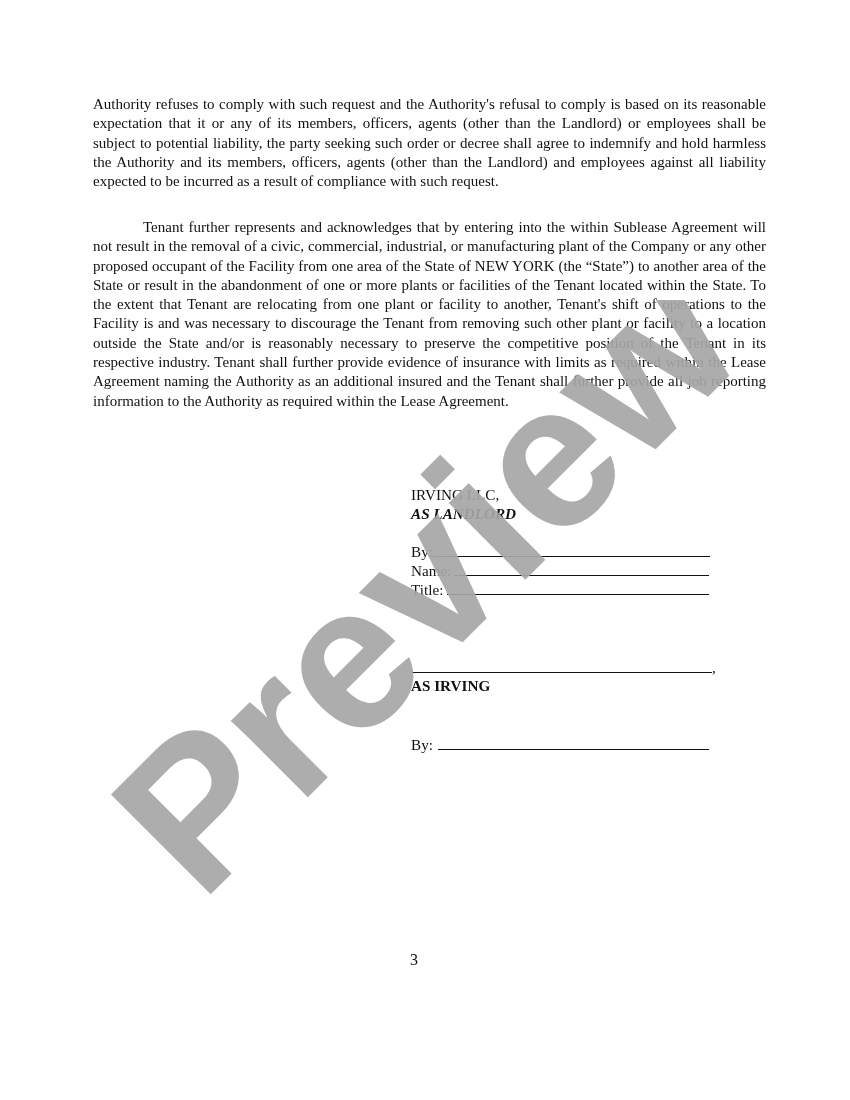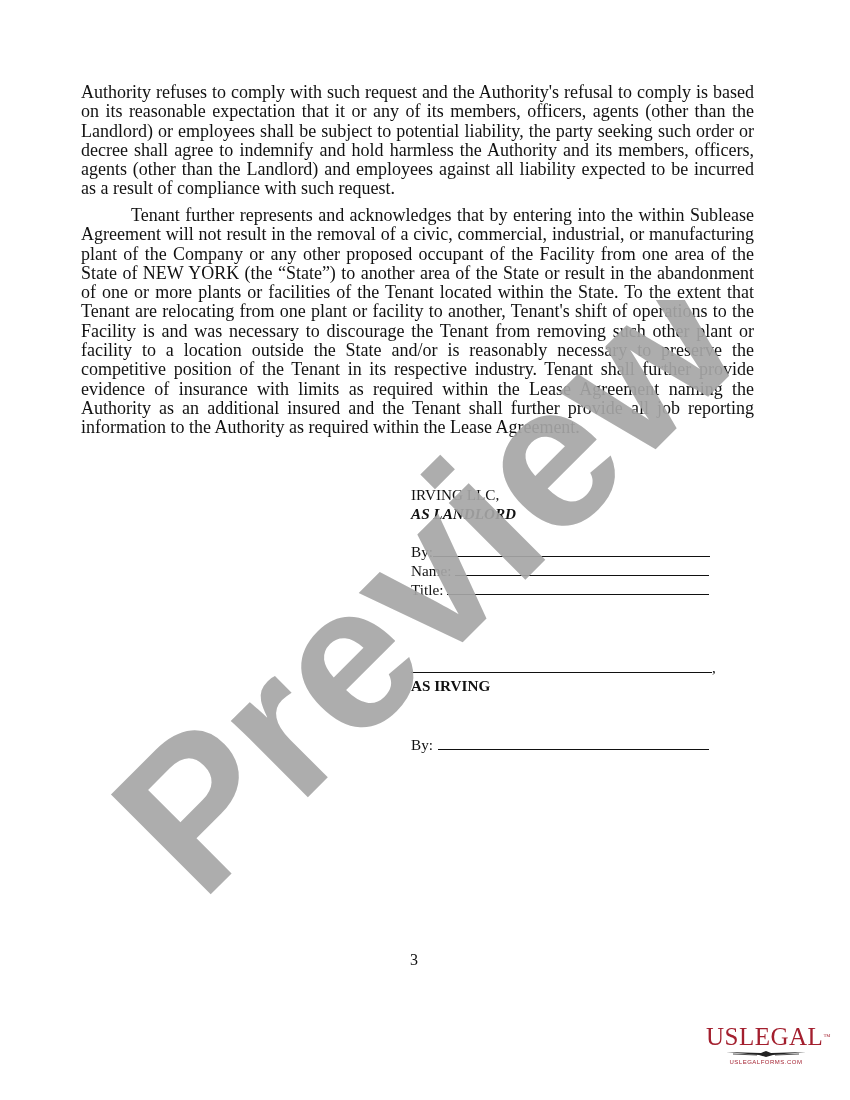--- a/index.html
+++ b/index.html
@@ -1,20 +1,20 @@
 <!DOCTYPE html>
 <html><head>
 <meta charset="utf-8">
 <style>
   html, body { margin:0; padding:0; background:#ffffff; }
   body { width:850px; height:1100px; position:relative; overflow:hidden;
          font-family:"Liberation Serif", serif; color:#111; }
   .page { position:absolute; left:0; top:0; width:850px; height:1100px; background:#fff; }
-  .para { position:absolute; left:78px; width:673px; font-size:18px; line-height:19.3px;
-          text-align:justify; margin:3px;font-family:Liberation Serif, serif; }
+  .para { position:absolute; left:78px; width:673px; font-size:15px; line-height:19.3px;
+          text-align:justify; margin:15px;font-family:Liberation Serif, serif; }
   .indent { text-indent:50px; }
   .p1 { top:80px; }
   .p2 { top:203px; }
   .p3 { top:427px; }
   .sig { position:absolute; left:411px; font-size:15.2px; line-height:19px; white-space:nowrap; }
   .bold { font-weight:bold; }
   .line { display:inline-block; border-bottom:1px solid #111; height:14px; vertical-align:baseline; }
   .pagenum { position:absolute; top:951px; left:0; width:828px; text-align:center; font-size:16px; }
   .watermark { position:absolute; left:95px; top:300px; width:700px; height:600px; pointer-events:none; }
   .logo { position:absolute; left:706px; top:1024px; width:120px; height:46px; text-align:center; }
@@ -55,25 +55,14 @@
   <div class="sig" style="top:735px;">
     <span>By:</span><span style="display:inline-block;width:5px;"></span><span class="line" style="width:271px;"></span>
   </div>
 
   <div class="pagenum">3</div>
 
   <svg class="watermark" viewBox="0 0 700 600" xmlns="http://www.w3.org/2000/svg">
     <text x="380" y="330" text-anchor="middle" font-family="Liberation Sans, sans-serif" font-weight="bold" font-size="205" fill="#a6a6a6" fill-opacity="0.92" transform="rotate(-45 380 330)">Preview</text>
   </svg>
 
-  <div class="logo">
-    <div class="logo-main">
-      <span>US</span><span class="small" style="font-size:25px;">LEGAL</span><span class="logo-tm">™</span>
-    </div>
-    <svg class="logo-wings" width="90" height="8" viewBox="0 0 90 8" xmlns="http://www.w3.org/2000/svg">
-      <path d="M45 1 L40 3 L5 2 L38 5 L45 7 L52 5 L85 2 L50 3 Z" fill="#222"></path>
-      <line x1="12" y1="4" x2="36" y2="5" stroke="#222" stroke-width="0.8"></line>
-      <line x1="54" y1="5" x2="78" y2="4" stroke="#222" stroke-width="0.8"></line>
-    </svg>
-    <div class="logo-sub">USLEGALFORMS.COM</div>
-  </div>
 
 </div>
 
 </body></html>

